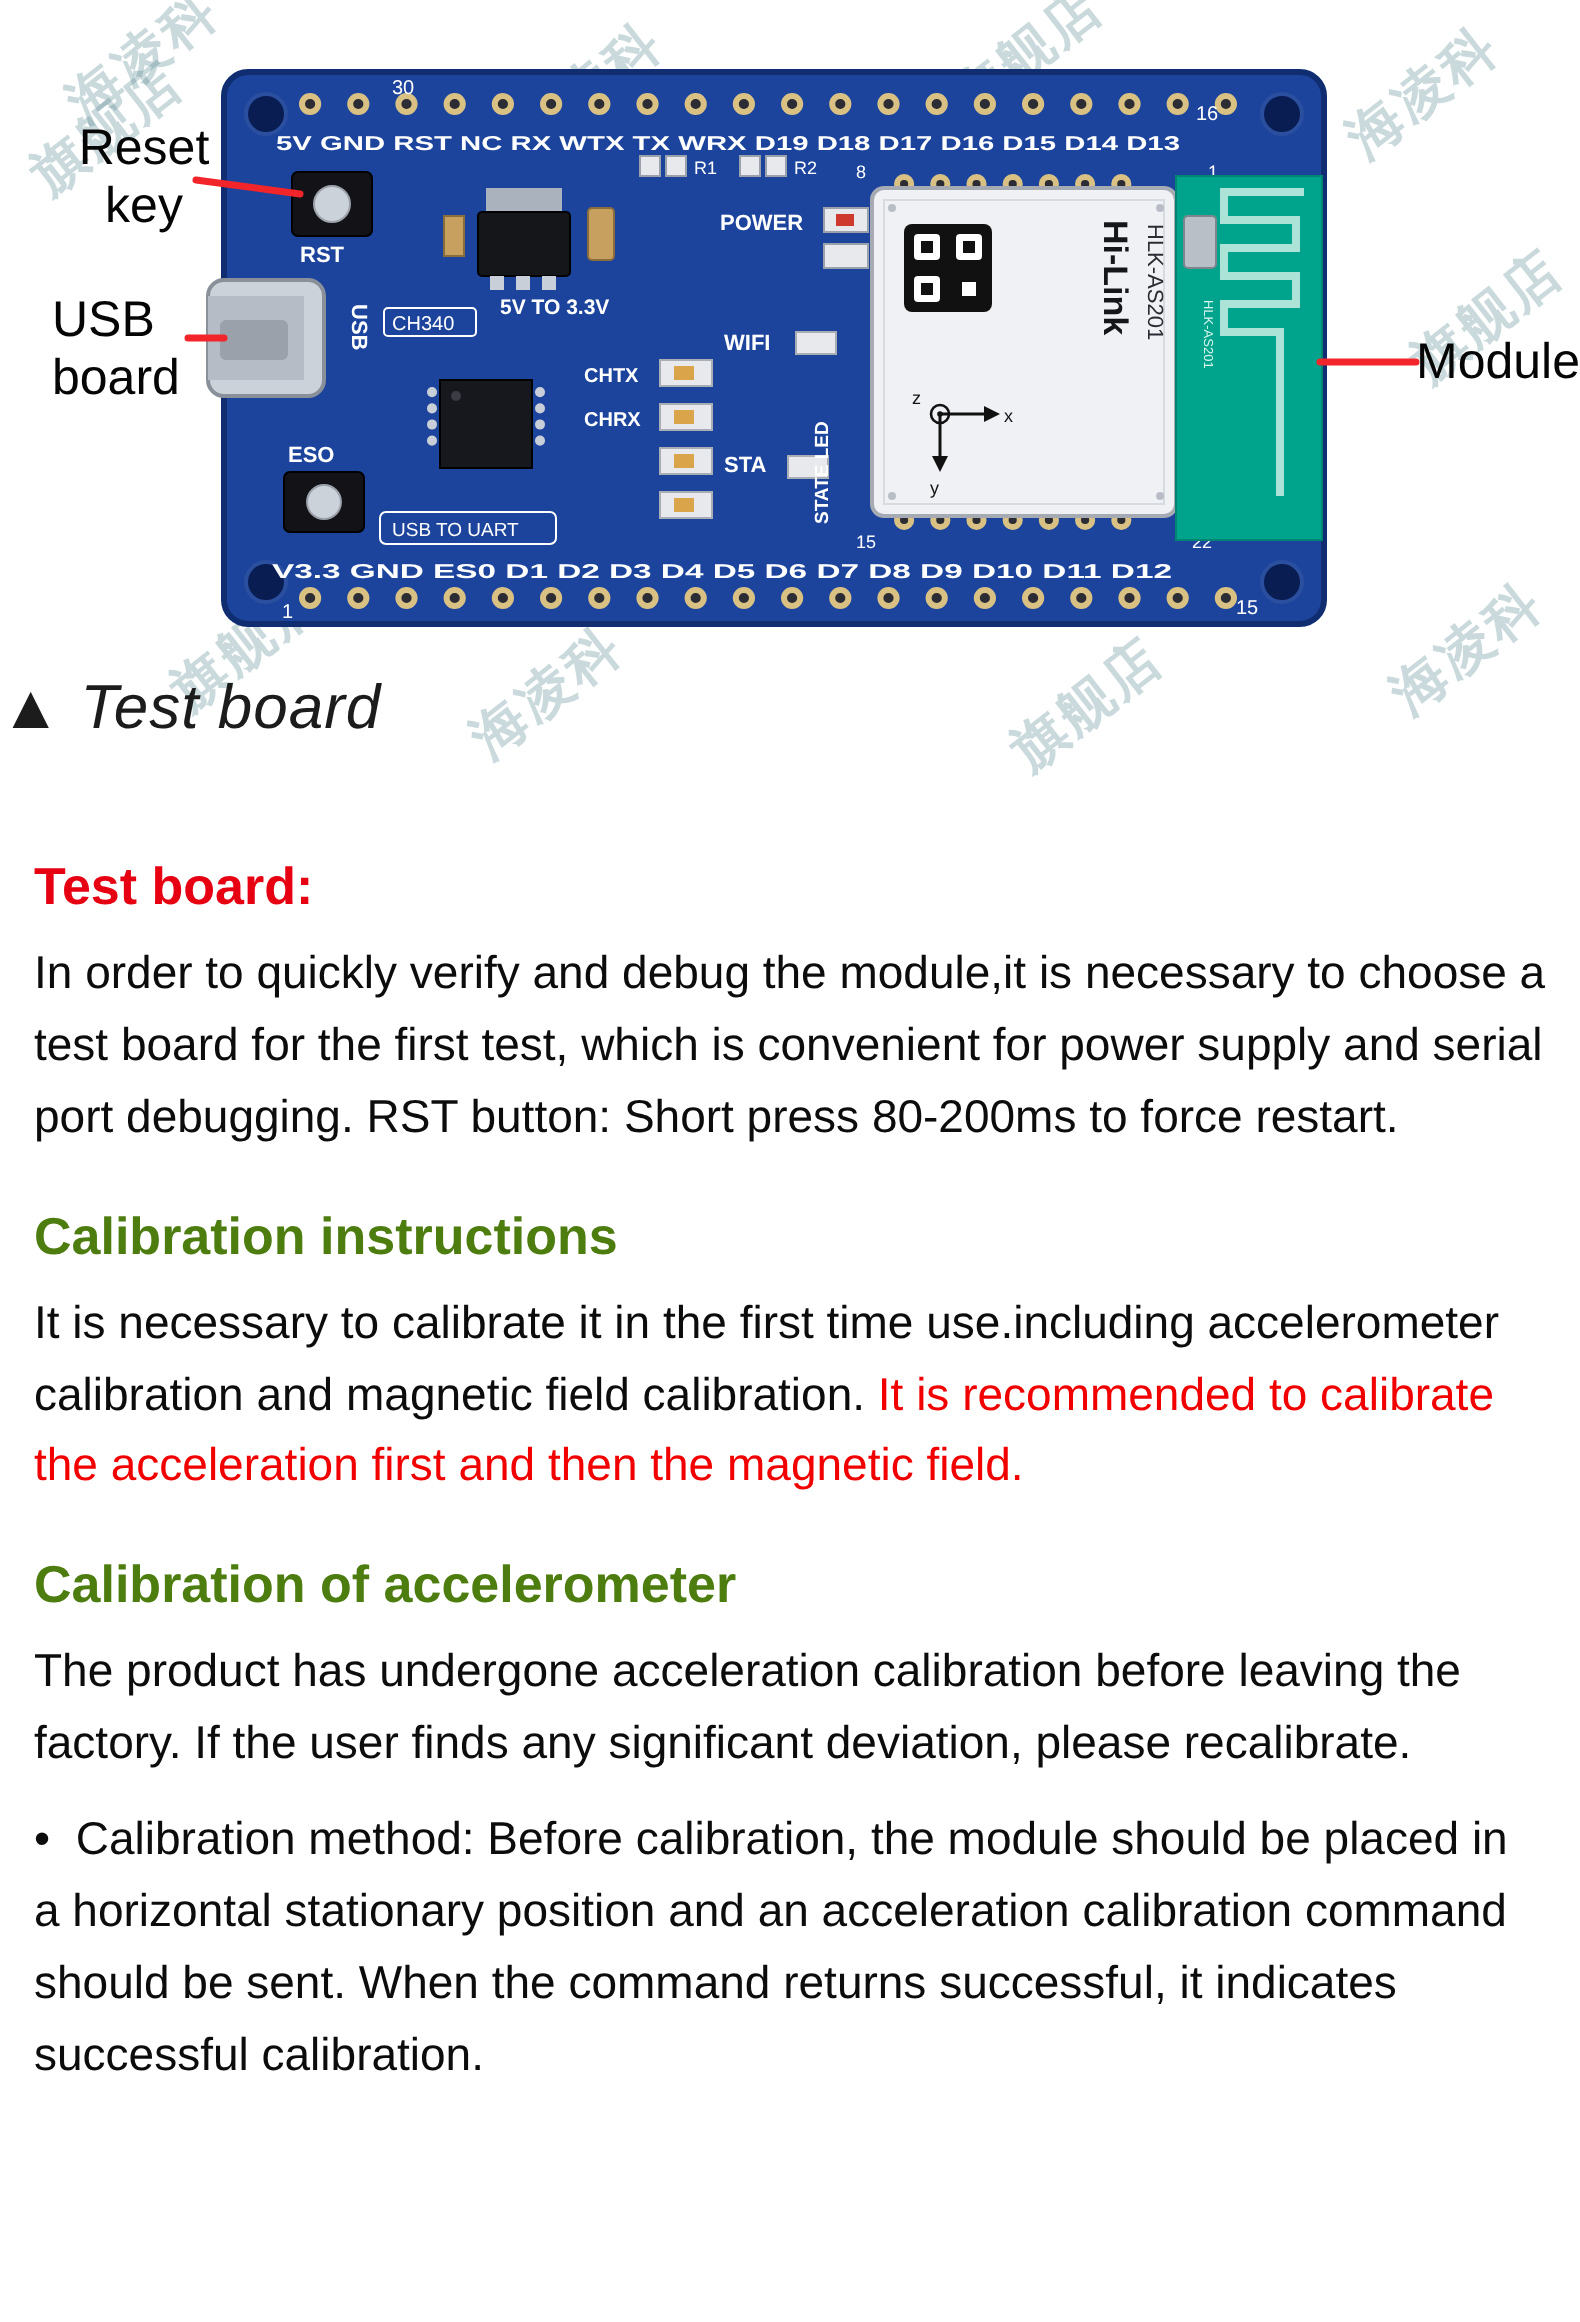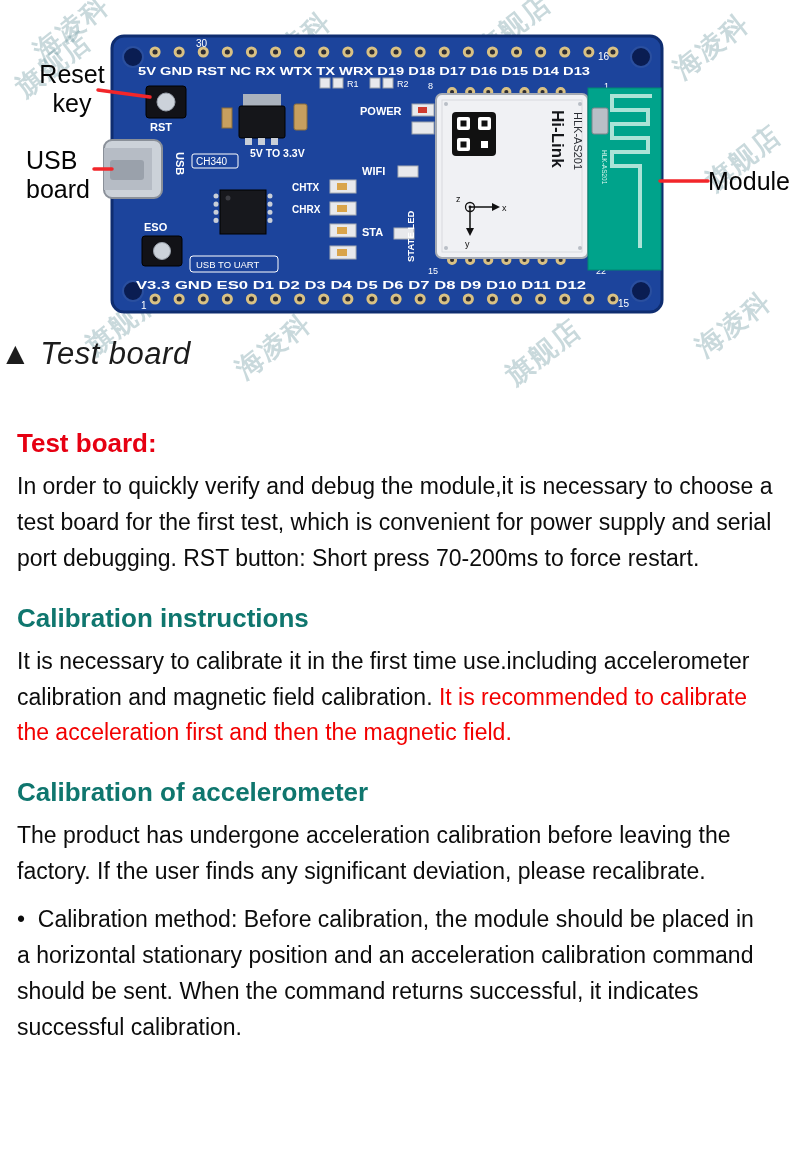--- a/index.html
+++ b/index.html
@@ -15,21 +15,21 @@
   .callout-reset{left:26px;top:60px;width:92px;text-align:center;}
   .callout-usb{left:26px;top:146px;width:70px;}
   .callout-module{left:708px;top:167px;width:80px;}
   .caption{position:absolute;left:0;top:336px;width:100%;text-align:left;
            font-size:31px;color:#1c1c1c;letter-spacing:0.5px;font-style:italic;}
   .wm{position:absolute;font-size:27px;font-weight:700;letter-spacing:2px;
       color:rgba(90,140,150,0.33);transform:rotate(-38deg);pointer-events:none;
       white-space:nowrap;}
   
   .content{padding:0 17px;}
-  .h{font-size:26px;font-weight:700;margin:26px 0 10px;color:#0f766e;}
+  .h{font-size:26px;font-weight:700;margin:26px 0 10px;color:#4d7c0f;}
   .h.red{color:#e60012;margin-top:36px;}
   .body{font-size:23px;line-height:1.56;margin:0 0 12px;color:#0c0c0c;}
   .red-text{color:#f20000;}
   .bullet::before{content:"\2022\00a0\00a0";}
 </style>
 </head>
 <body>
 
 <div class="figure">
 
@@ -214,21 +214,21 @@
 
   <div class="callout callout-reset">Reset key</div>
   <div class="callout callout-usb">USB board</div>
   <div class="callout callout-module">Module</div>
 
   <div class="caption">▲ Test board</div>
 </div>
 
 <main class="content">
   <h2 class="h red">Test board:</h2>
-  <p class="body">In order to quickly verify and debug the module,it is necessary to choose a test board for the first test, which is convenient for power supply and serial port debugging. RST button: Short press 70-200ms to force restart.</p>
+  <p class="body">In order to quickly verify and debug the module,it is necessary to choose a test board for the first test, which is convenient for power supply and serial port debugging. RST button: Short press 80-200ms to force restart.</p>
 
   <h2 class="h">Calibration instructions</h2>
   <p class="body"><span>It is necessary to calibrate it in the first time use.including accelerometer calibration and magnetic field calibration. </span><span class="red-text">It is recommended to calibrate the acceleration first and then the magnetic field.</span></p>
 
   <h2 class="h">Calibration of accelerometer</h2>
   <p class="body">The product has undergone acceleration calibration before leaving the factory. If the user finds any significant deviation, please recalibrate.</p>
   <p class="body bullet">Calibration method: Before calibration, the module should be placed in a horizontal stationary position and an acceleration calibration command should be sent. When the command returns successful, it indicates successful calibration.</p>
 </main>
 
 </body></html>

